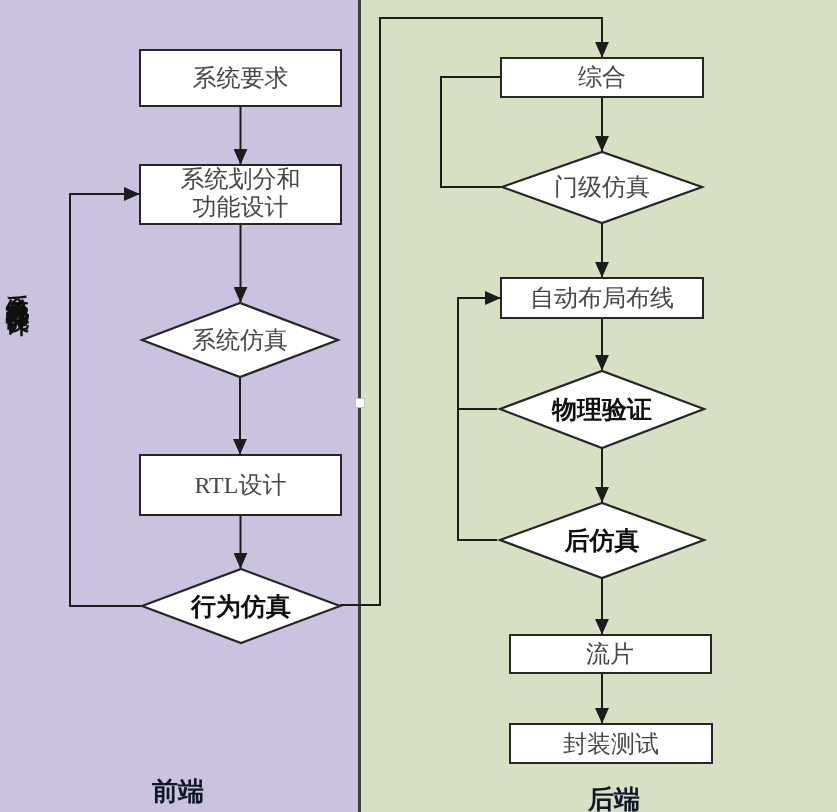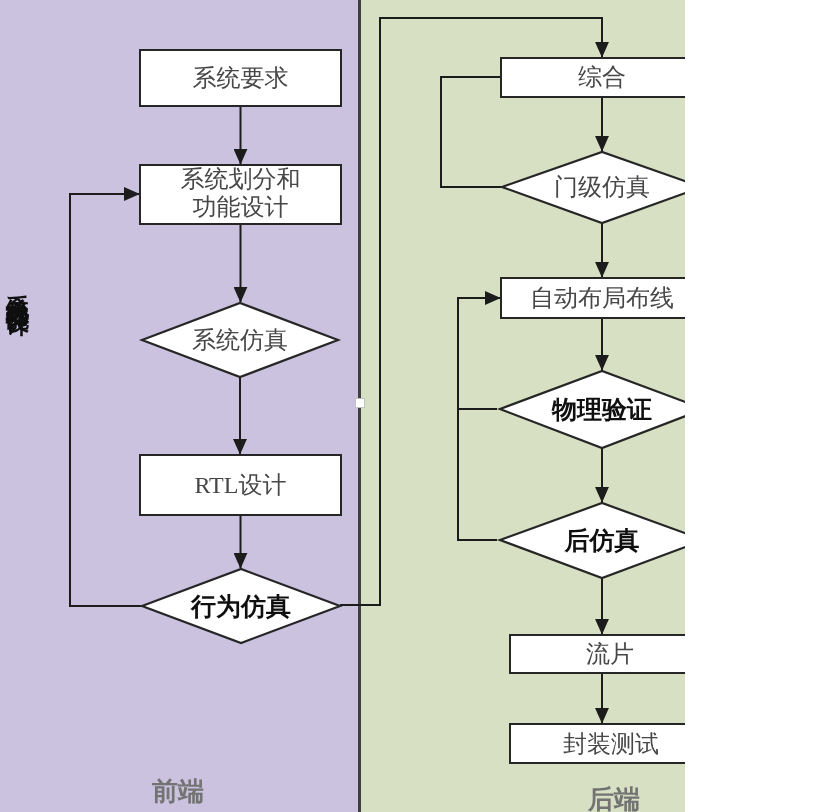--- a/index.html
+++ b/index.html
@@ -1,18 +1,18 @@
 <!DOCTYPE html>
 <html><head>
 <meta charset="utf-8">
 <style>
   html,body{margin:0;padding:0;background:#ffffff;}
   #stage{
     position:relative;
-    width:685px;height:812px;
+    width:837px;height:812px;
     overflow:hidden;
     font-family:"Liberation Sans","DejaVu Sans",sans-serif;
   }
   .bg{position:absolute;top:0;height:812px;}
   #bg-frontend{left:0;width:360px;background:#cac2de;}
   #bg-backend{left:360px;width:477px;background:#d7e0c2;}
   #divider{position:absolute;left:358px;top:0;width:3px;height:812px;background:#404040;}
   #flow-svg{position:absolute;left:0;top:0;}
   .node-rect{fill:#ffffff;stroke:#262626;stroke-width:2;}
   .node-diamond{fill:#ffffff;stroke:#262626;stroke-width:2.2;}
@@ -22,21 +22,21 @@
     font-size:24px;fill:#474747;
     text-anchor:middle;dominant-baseline:central;
   }
   .t-bold{
     font-family:"Liberation Sans","DejaVu Sans",sans-serif;
     font-size:25px;font-weight:700;fill:#0f0f0f;
     text-anchor:middle;dominant-baseline:central;
   }
   .region-label{
     position:absolute;
-    font-size:26px;font-weight:700;color:#737373;
+    font-size:26px;font-weight:700;color:#0f172a;
     white-space:nowrap;
   }
   #frontend-label{left:152px;top:774px;}
   #backend-label{left:588px;top:782px;}
   #side-label{
     position:absolute;left:6px;top:276px;
     writing-mode:vertical-lr;text-orientation:upright;
     font-size:23px;font-weight:700;color:#0f0f0f;
     letter-spacing:3px;line-height:1;
   }

